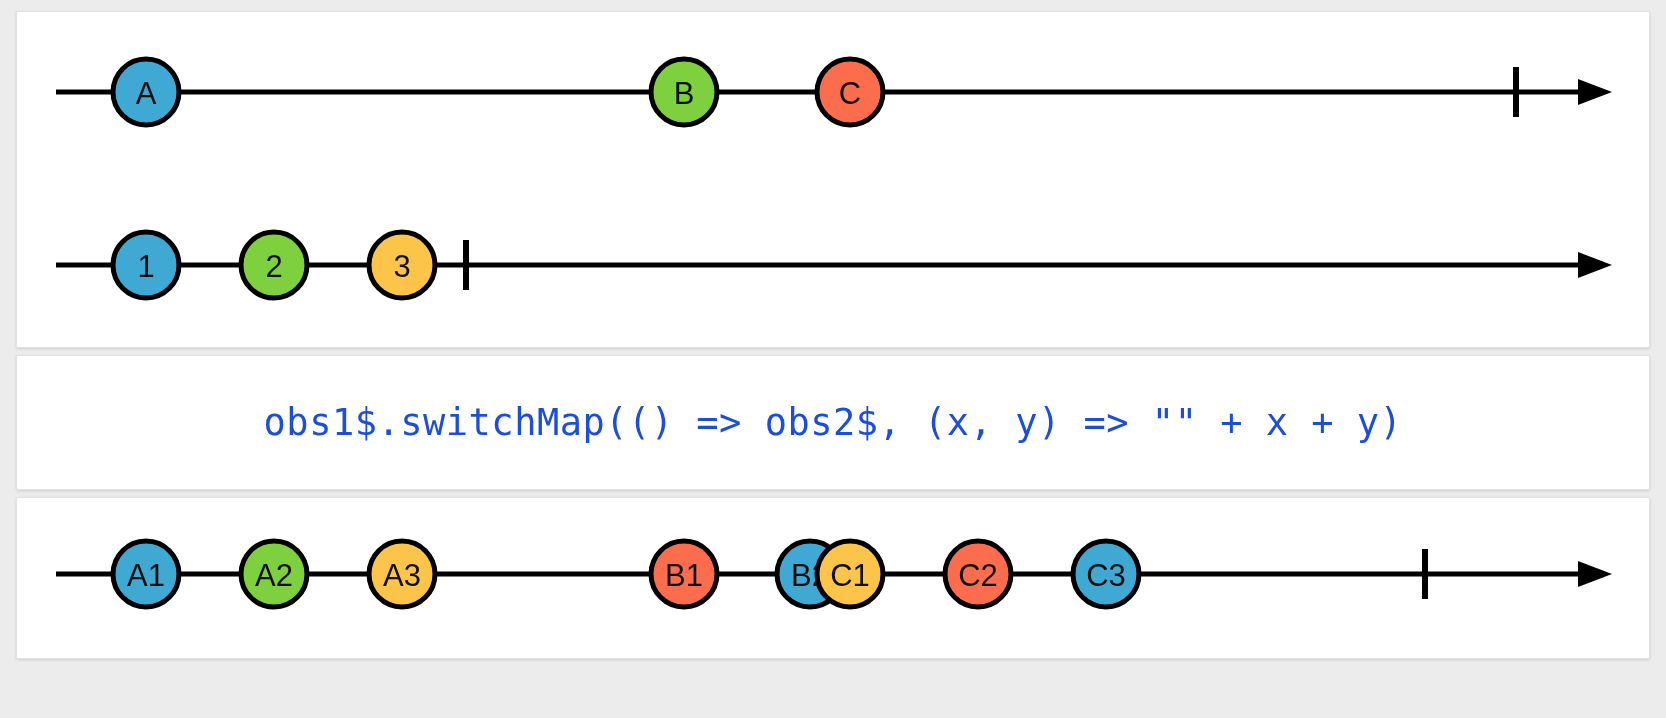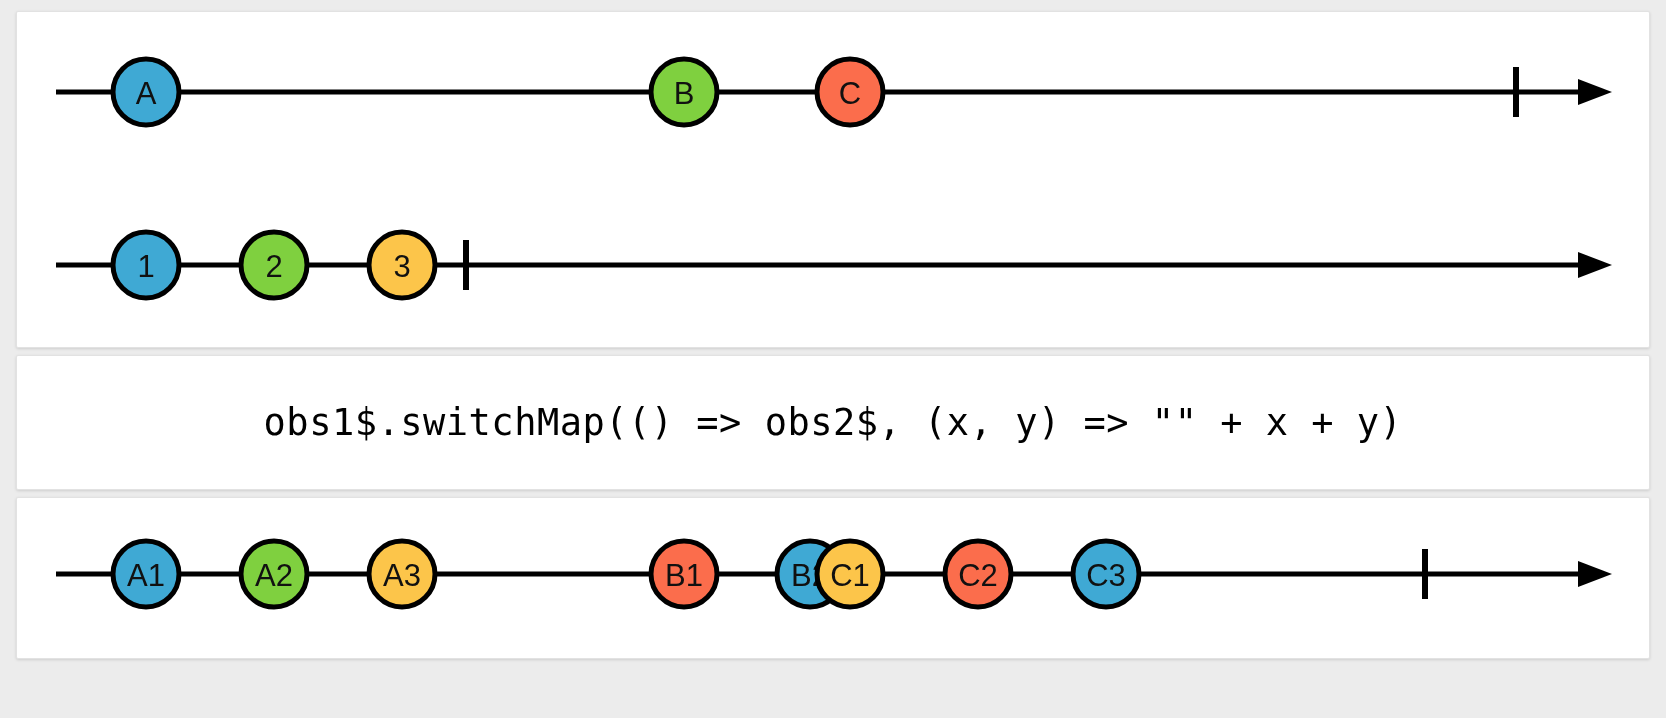--- a/index.html
+++ b/index.html
@@ -87,21 +87,21 @@
     left: 16px;
     top: 355px;
     width: 1634px;
     height: 135px;
     display: flex;
     align-items: center;
     justify-content: center;
     font-family: "DejaVu Sans Mono", "Liberation Mono", monospace;
     font-size: 37px;
     letter-spacing: 0.5px;
-    color: #000000;
+    color: #1d4ed8;
     white-space: pre;
     box-sizing: border-box;
   }
 </style>
 </head>
 <body>
 
 <div id="stage">
 
   <div class="panel" id="panel-inputs"></div>

